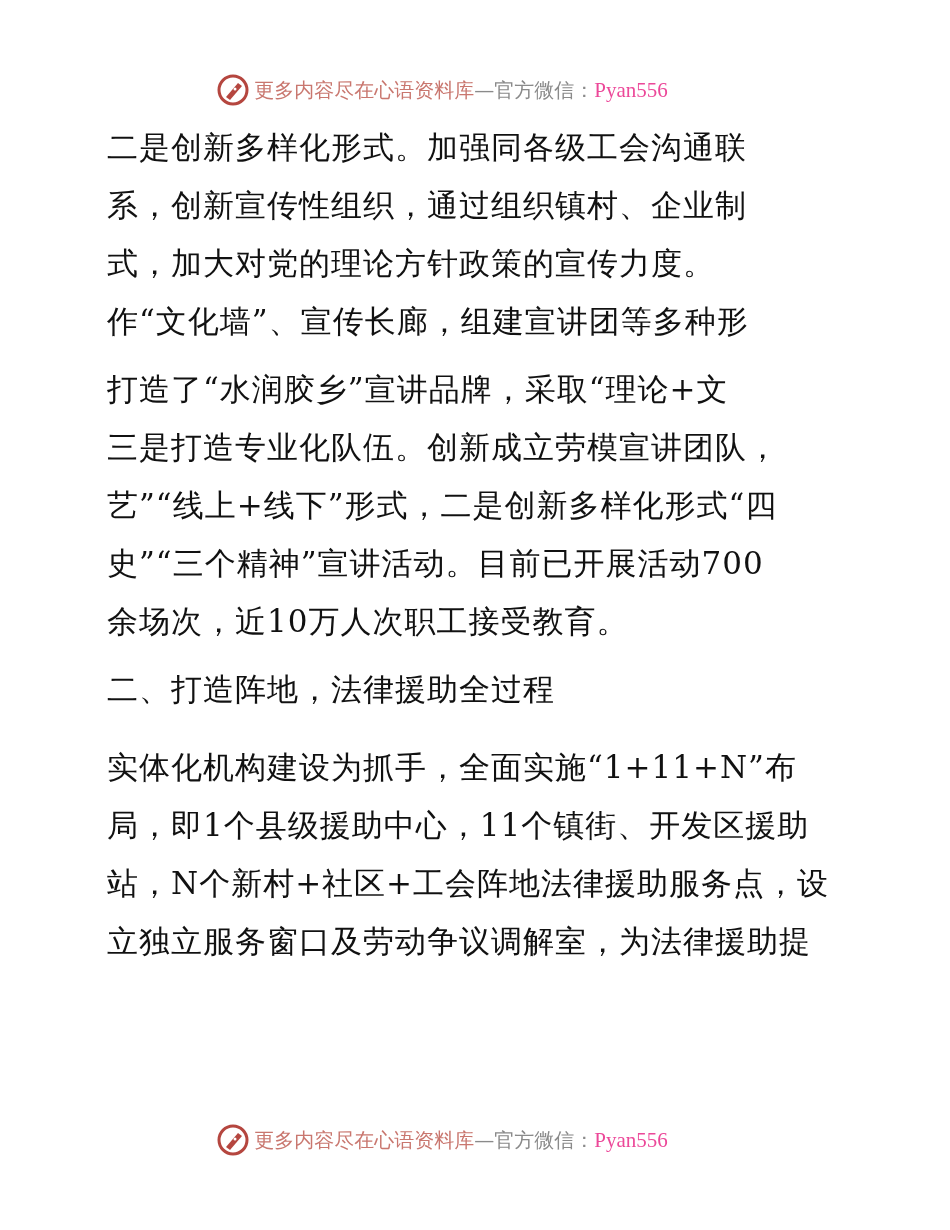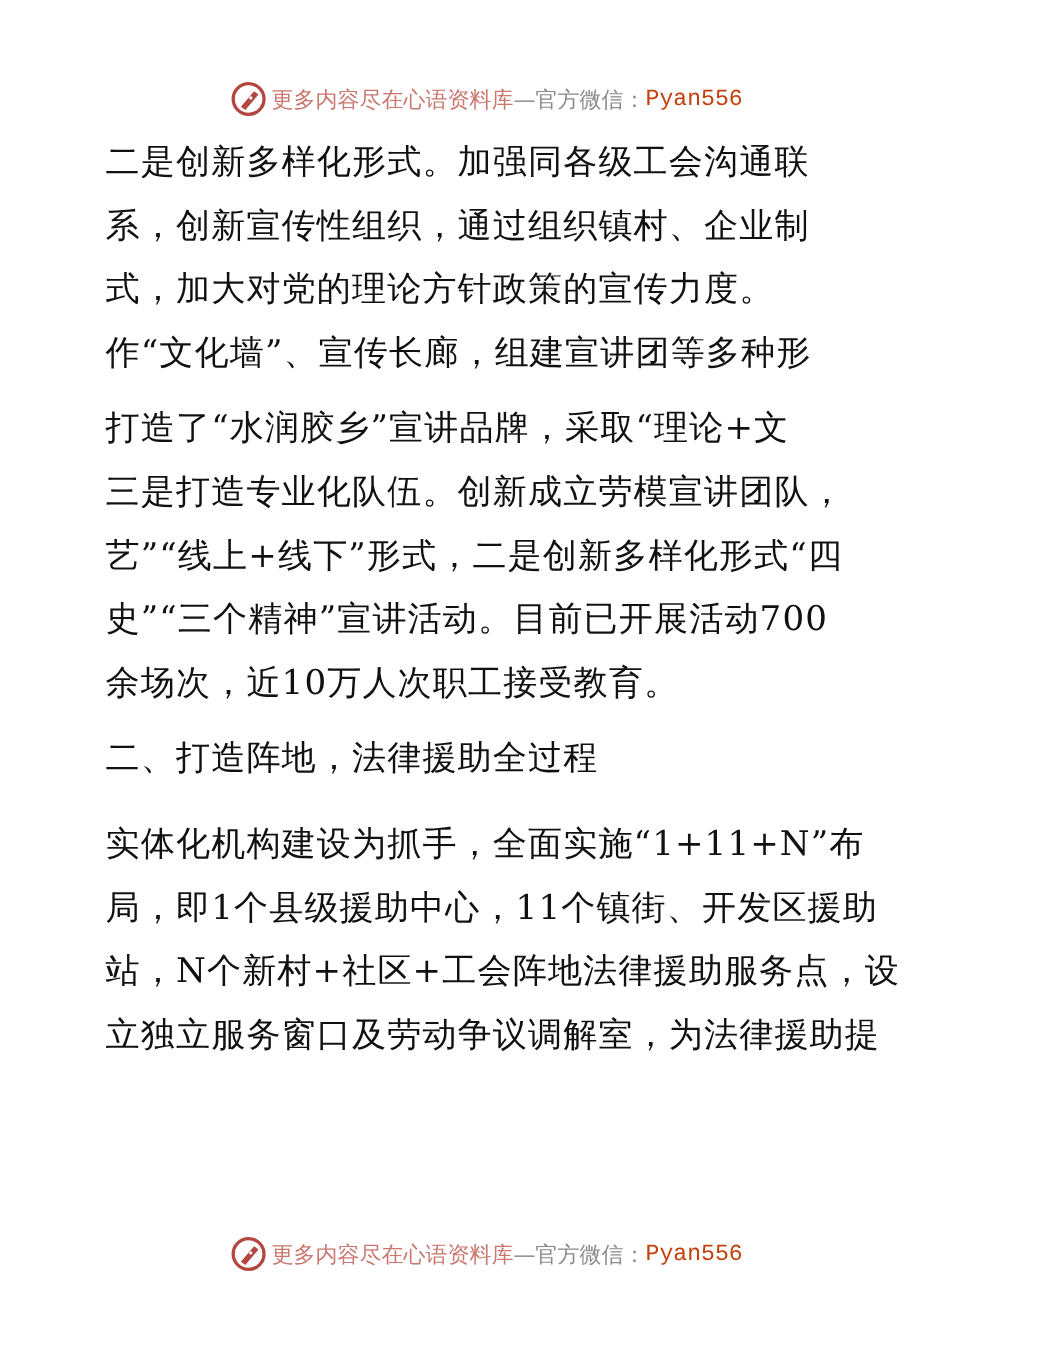--- a/index.html
+++ b/index.html
@@ -7,23 +7,23 @@
   .banner {
     position: absolute; left: 0; width: 884px; height: 40px;
     display: flex; justify-content: center; align-items: center;
     font-family: "DejaVu Serif", serif; font-size: 20px; white-space: nowrap;
   }
   .banner.top { top: 70px; }
   .banner.bottom { top: 1120px; }
   .banner .logo { width: 34px; height: 34px; margin-right: 4px; display: inline-block; }
   .banner .red { color: #c9776f; }
   .banner .gray { color: #8a8a8a; }
-  .banner .id { color: #c2410c; font-family: Liberation Mono, monospace; font-size: 21px; }
+  .banner .id { color: #ec4899; font-family: Liberation Serif, serif; font-size: 21px; }
   .content {
-    position: absolute; left: 96px; top: 118px; width: 760px;
+    position: absolute; left: 107px; top: 118px; width: 760px;
     font-family: "DejaVu Serif", serif; font-size: 31px; color: #111;
   }
   .line { height: 58px; line-height: 58px; white-space: nowrap; letter-spacing: 1px; }
   .gap { height: 10px; }
   .gap-lg { height: 20px; }
 </style>
 </head>
 <body>
 
 <div class="banner top">

